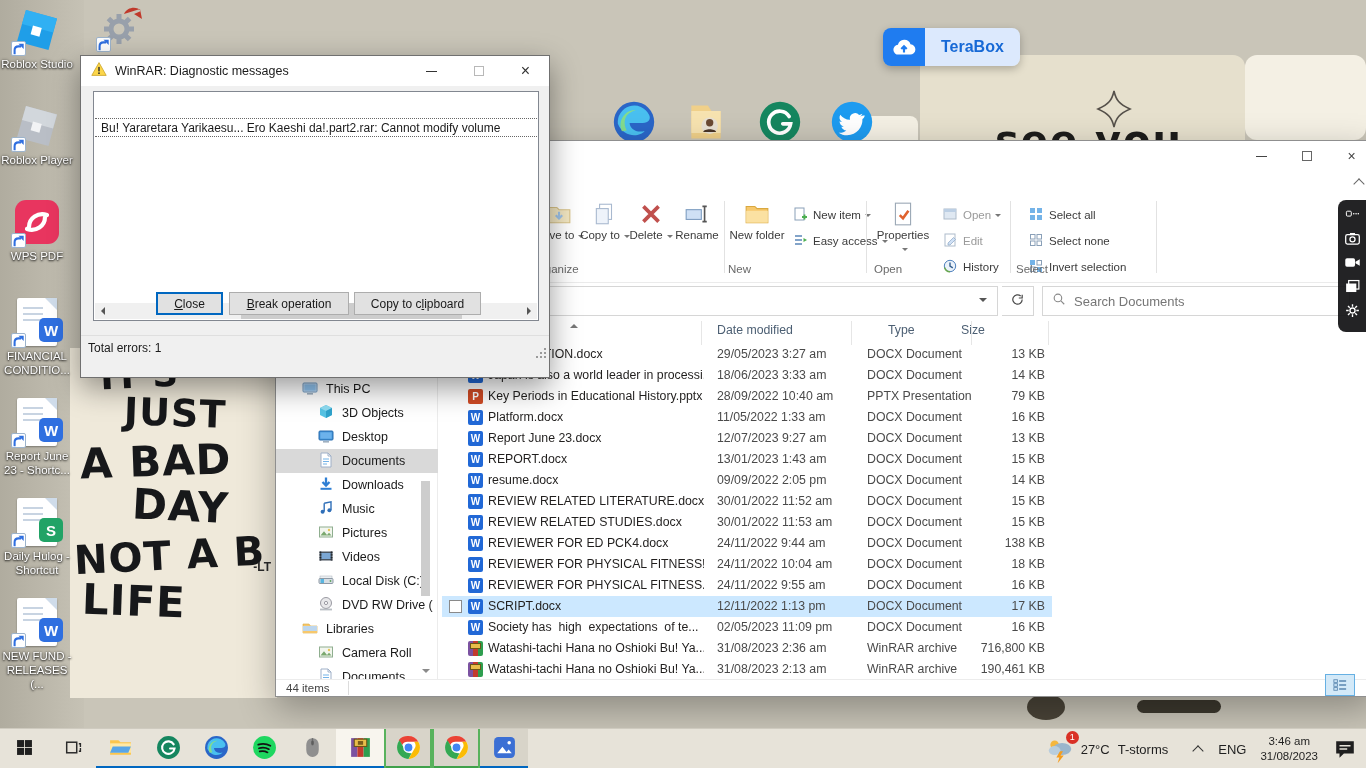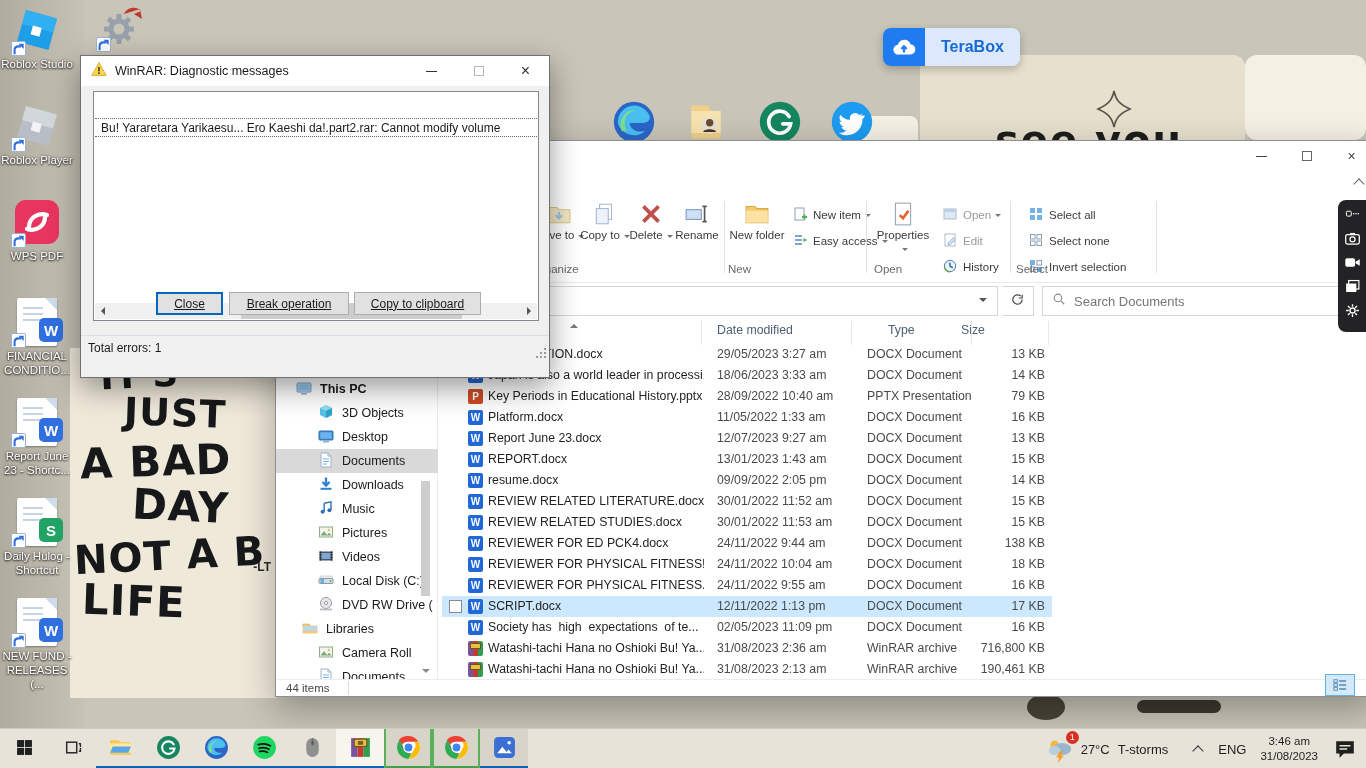--- a/index.html
+++ b/index.html
@@ -120,21 +120,21 @@
   .wr-cbtn.close { font-size:16px; color:#333; }
   .wr-list { position:absolute; left:12px; top:35px; width:446px; height:230px; background:#fff; border:1px solid #828790; }
   .wr-msg { position:absolute; left:1px; right:1px; top:26px; height:19px; border-top:1px dotted #666; border-bottom:1px dotted #666; font-size:12px; color:#1a1a1a; line-height:18px; padding-left:6px; white-space:nowrap; overflow:hidden; }
   .wr-hscroll { position:absolute; left:1px; right:1px; bottom:1px; height:16px; background:#f0f0f0; }
   .wr-harrow { position:absolute; top:0; width:16px; height:16px; display:flex; align-items:center; justify-content:center; }
   .wr-harrow.l { left:0; } .wr-harrow.r { right:0; }
   .wr-harrow.l::before { content:""; border:4px solid transparent; border-right-color:#555; transform:translateX(-2px); }
   .wr-harrow.r::before { content:""; border:4px solid transparent; border-left-color:#555; transform:translateX(2px); }
   .wr-hthumb { position:absolute; left:33%; width:50%; top:0; height:16px; background:#cdcdcd; }
   .wr-btnrow { position:absolute; left:0; top:236px; width:100%; height:24px; }
-  .wr-btn { position:absolute; height:23px; background:#e1e1e1; border:1px solid #adadad; font-size:12px; color:#1a1a1a; text-align:center; font-family:"Liberation Sans",sans-serif;text-decoration:underline; }
+  .wr-btn { position:absolute; height:23px; background:#e1e1e1; border:1px solid #adadad; font-size:12px; color:#1a1a1a; text-align:center; font-family:"Liberation Sans",sans-serif; }
   .wr-btn.focus { border:2px solid #0067c0; }
   .wr-statusbar { position:absolute; left:0; right:0; bottom:16px; height:26px; border-top:1px solid #dfdfdf; }
   .wr-statustxt { position:absolute; left:7px; top:5px; font-size:12px; color:#1a1a1a; }
   .wr-grip { position:absolute; right:2px; bottom:2px; width:12px; height:12px;
      background-image: radial-gradient(circle 1.3px at 10px 2px,#9a9a9a 98%,transparent), radial-gradient(circle 1.3px at 10px 6px,#9a9a9a 98%,transparent), radial-gradient(circle 1.3px at 6px 6px,#9a9a9a 98%,transparent), radial-gradient(circle 1.3px at 10px 10px,#9a9a9a 98%,transparent), radial-gradient(circle 1.3px at 6px 10px,#9a9a9a 98%,transparent), radial-gradient(circle 1.3px at 2px 10px,#9a9a9a 98%,transparent); }
 
   
   .cap-bar { position:absolute; right:0; top:200px; width:28px; height:132px; background:rgba(16,16,18,.92); border-radius:8px 0 0 8px; z-index:15; display:flex; flex-direction:column; align-items:center; padding-top:4px; }
   .cap-item { width:22px; height:24px; display:flex; align-items:center; justify-content:center; }
   .cap-item svg { width:17px; height:17px; }
@@ -592,21 +592,21 @@
             <span class="nlbl">Desktop</span>
           </div>
           <div class="nav-item" style="top: 82px; padding-left: 42px;">
             <span><svg viewBox="0 0 16 16">
                 <path d="M8 1l6 3v7l-6 3-6-3V4z" fill="#57c4e5"></path>
                 <path d="M8 1l6 3-6 3L2 4z" fill="#8fdcf2"></path>
                 <path d="M8 7v7l6-3V4z" fill="#2fa3cc"></path>
               </svg></span>
             <span class="nlbl">3D Objects</span>
           </div>
-          <div class="nav-item" style="top: 58px; padding-left: 20px; font-weight: bold;">
+          <div class="nav-item" style="top: 58px; padding-left: 26px;">
             <span><svg viewBox="0 0 16 16">
                 <rect x="1" y="3" width="14" height="9" rx="1" fill="#cfe3f7" stroke="#6f9bc4"></rect>
                 <rect x="2.3" y="4.3" width="11.4" height="6.4" fill="#8fc3ef"></rect>
                 <rect x="5" y="13" width="6" height="1.6" fill="#9fb0c0"></rect>
               </svg></span>
             <span class="nlbl">This PC</span>
           </div>
           <div class="nav-item" style="top: 34px; padding-left: 42px;">
             <span><svg viewBox="0 0 16 16">
                 <path fill="#f7c86c" stroke="#d9a83f" stroke-width=".6" d="M1 3.5h5.5L8 5.5h7v8H1z"></path>

